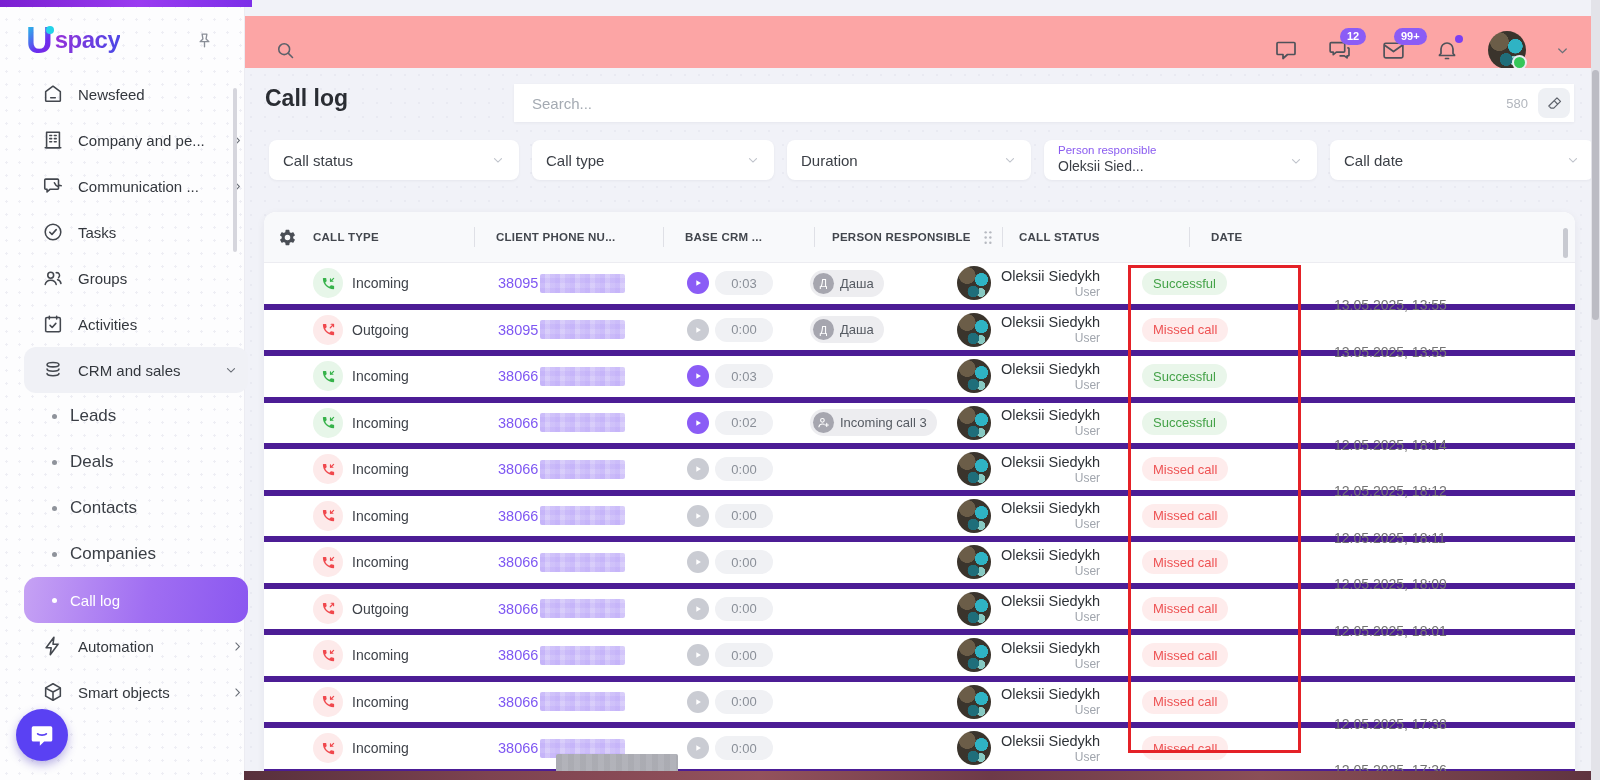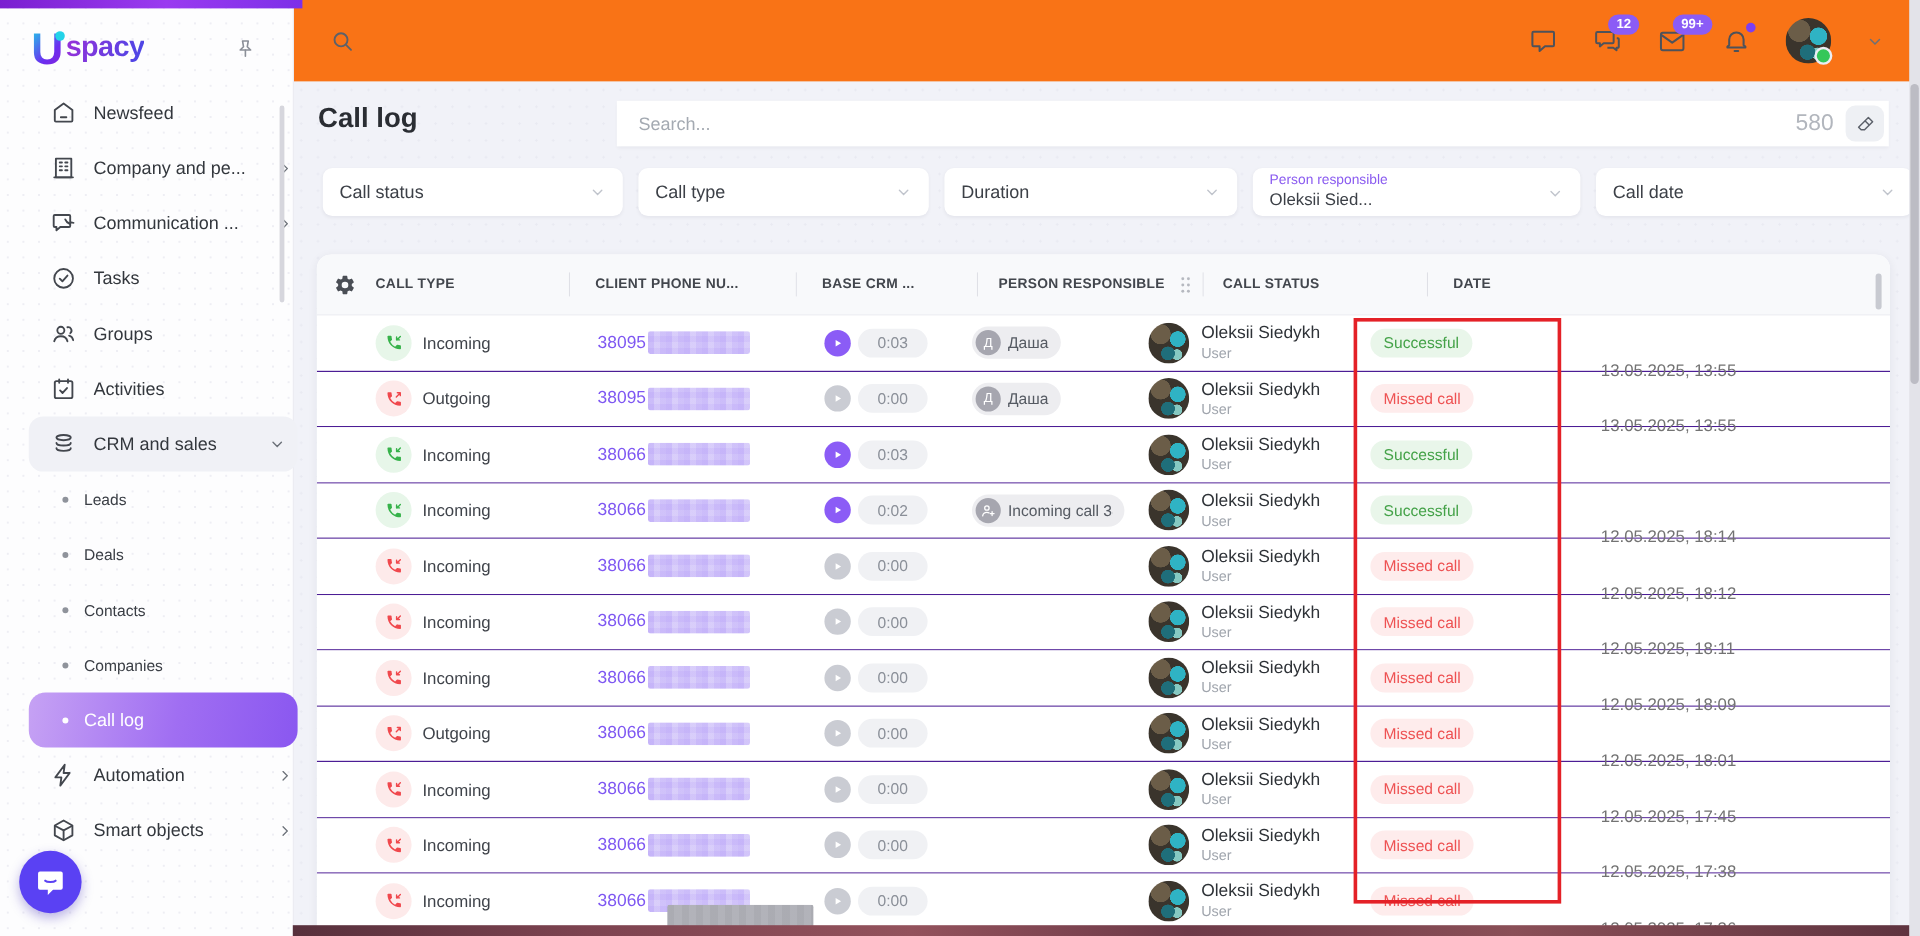--- a/index.html
+++ b/index.html
@@ -23,33 +23,33 @@
     -webkit-background-clip:text;background-clip:text;color:transparent;}
   .pin{margin-left:auto;margin-right:30px;color:#8b8f98;cursor:pointer;}
   .nav{position:absolute;left:16px;top:71px;width:244px;}
   .nav-item{height:46px;display:flex;align-items:center;padding:0 16px 0 26px;cursor:pointer;
     color:#33373d;font-size:15px;}
   .nav-item .icn{width:22px;height:22px;margin-right:14px;color:#43474e;flex:none;display:flex;align-items:center;}
   .nav-item .lbl{flex:1;white-space:nowrap;overflow:hidden;}
   .nav-item .chev{color:#6b7078;flex:none;}
   .nav-item.group-open{background:#f0f1f6;border-radius:12px;margin:0 12px 0 8px;padding:0 10px 0 18px;}
   .sub-item{height:46px;display:flex;align-items:center;padding:0 16px 0 36px;cursor:pointer;
-    color:#3a3e45;font-size:13px;}
+    color:#3a3e45;font-size:17px;}
   .sub-item .bullet{width:5px;height:5px;border-radius:50%;background:#8f939b;margin-right:13px;flex:none;}
   .sub-item.active{background:linear-gradient(100deg,#c6a2f4 0%,#a06ef2 55%,#8a57f0 100%);
     border-radius:14px;margin:0 12px 0 8px;padding:0 16px 0 28px;color:#fff;font-size:15px;}
   .sub-item.active .bullet{background:#fff;}
   .side-scroll{position:absolute;left:233px;top:88px;width:4px;height:164px;border-radius:2px;background:#d6d6dd;cursor:pointer;}
   
   .fab{position:absolute;left:16px;top:709px;width:52px;height:52px;border-radius:50%;
     background:#5a41f3;z-index:9;display:flex;align-items:center;justify-content:center;cursor:pointer;
     box-shadow:0 4px 10px rgba(60,40,180,.35);}
   
   .main{position:absolute;left:244px;top:0;width:1356px;height:780px;}
-  .topbar{position:absolute;left:0;top:0;width:100%;height:68px;background:#f97316;}
+  .topbar{position:absolute;left:0;top:16px;width:100%;height:68px;background:#fca5a5;}
   .tb-search{position:absolute;left:31px;top:24px;color:#5c616a;cursor:pointer;}
   .tb-right{position:absolute;right:30px;top:0;height:68px;display:flex;align-items:center;gap:29px;}
   .tb-ic{position:relative;color:#4e525a;cursor:pointer;display:flex;align-items:center;}
   .badge{position:absolute;top:-10px;left:13px;background:#8b5cf6;color:#fff;font-size:11px;
     font-weight:700;border-radius:10px;padding:2px 7px;line-height:1.2;}
   .bell-dot{position:absolute;top:-3px;right:-4px;width:8px;height:8px;border-radius:50%;background:#7b3ff2;}
   .avatar{width:38px;height:38px;border-radius:50%;position:relative;flex:none;
     background:radial-gradient(circle at 30% 28%,#6b5d48 0 24%,transparent 25%),
       radial-gradient(circle at 72% 40%,#2fb3c4 0 20%,transparent 21%),
       radial-gradient(circle at 48% 75%,#1f6e7a 0 18%,transparent 19%),
@@ -59,21 +59,21 @@
   .tb-chev{color:#6b7078;cursor:pointer;}
   
   .content{position:absolute;left:0;top:68px;width:1356px;height:712px;background:#f1f2f8;
     background-image:radial-gradient(#e9eaf2 1px,transparent 1.15px);background-size:14px 14px;}
   .page-title{position:absolute;left:21px;top:17px;margin:0;font-size:23px;font-weight:700;color:#2a2d33;}
   .searchbar{position:absolute;left:270px;top:16px;width:1060px;height:38px;background:#fff;
     border-radius:0;display:flex;align-items:center;box-shadow:0 1px 3px rgba(22,28,45,.05);}
   .searchbar input{flex:1;border:none;outline:none;background:transparent;margin-left:16px;
     font-size:15px;color:#3a3e45;font-family:"Liberation Sans",sans-serif;}
   .searchbar input::placeholder{color:#a4aab2;}
-  .s-count{color:#b2b6bd;font-size:19px;margin-right:10px;}
+  .s-count{color:#b2b6bd;font-size:13px;margin-right:10px;}
   .eraser{width:32px;height:30px;border:none;border-radius:8px;background:#eef0f4;color:#5c616a;
     margin-right:4px;display:flex;align-items:center;justify-content:center;cursor:pointer;}
   .filters{position:absolute;left:25px;top:72px;display:flex;gap:13px;}
   .fbox{height:40px;background:#fff;border-radius:8px;box-shadow:0 1px 3px rgba(22,28,45,.05);
     display:flex;align-items:center;padding:0 14px;cursor:pointer;position:relative;}
   .fbox .flabel{font-size:15px;color:#3c4047;}
   .fbox .fchev{margin-left:auto;color:#c0c4cc;}
   .fbox.active{flex-direction:column;align-items:flex-start;justify-content:center;padding-right:34px;}
   .fbox.active .ftop{font-size:11.5px;color:#8a5bf0;line-height:1.2;}
   .fbox.active .fval{font-size:14px;color:#3c4047;line-height:1.25;}
@@ -81,22 +81,22 @@
   
   .tablecard{position:absolute;left:20px;top:144px;width:1311px;height:568px;background:#fff;
     border-radius:12px 12px 0 0;box-shadow:0 2px 8px rgba(23,28,44,.06);overflow:hidden;}
   .thead{height:50px;background:#f8f9fb;border-bottom:1px solid #ececf1;display:flex;align-items:center;}
   .hc{height:100%;display:flex;align-items:center;position:relative;flex:none;
     font-size:11.5px;font-weight:700;color:#42464d;letter-spacing:.25px;white-space:nowrap;overflow:hidden;}
   .hc .sep{position:absolute;left:0;top:15px;width:1px;height:20px;background:#dfe0e6;}
   .hc .gear{margin-left:14px;color:#4a4e55;cursor:pointer;}
   .drag{display:inline-flex;margin-left:12px;color:#b6b9c0;cursor:grab;}
   .tbody{position:relative;}
-  .trow{height:46.5px;display:flex;align-items:center;border-bottom:1px solid #4c1d95;
-    box-sizing:border-box;background:#fff;cursor:pointer;}
+  .trow{height:46.5px;display:flex;align-items:center;border-bottom:6px solid #4c1d95;
+    box-sizing:border-box;background:#fff;cursor:pointer;text-align:right;}
   .tc{height:100%;display:flex;align-items:center;flex:none;position:relative;overflow:visible;}
   .dir{width:30px;height:30px;border-radius:50%;display:flex;align-items:center;justify-content:center;flex:none;}
   .dir.green{background:#e7f6e9;color:#36b24a;}
   .dir.red{background:#fdeaea;color:#f0484d;}
   .tlabel{margin-left:9px;font-size:14px;color:#3f434a;}
   .phone{font-size:14.5px;color:#7e57f2;text-decoration:none;cursor:pointer;}
   .pblur{width:85px;height:19px;margin-left:2px;border-radius:2px;
     background:repeating-linear-gradient(90deg,rgba(123,82,245,.20) 0 5px,rgba(123,82,245,.07) 5px 10px,rgba(123,82,245,.16) 10px 15px),
       repeating-linear-gradient(0deg,rgba(170,140,250,.22) 0 5px,rgba(210,195,252,.30) 5px 10px),#e6e0fa;}
   .grayblur{position:absolute;left:82px;top:26px;width:122px;height:24px;border-radius:2px;
@@ -787,23 +787,20 @@
               <div class="tc" style="width:188px;padding-left:20px;box-sizing:border-box">
                 <span class="avatar sm"></span>
                 <span class="pinfo">
                   <span class="pname">Oleksii Siedykh</span>
                   <span class="prole">User</span>
                 </span>
               </div>
               <div class="tc" style="width:187px;padding-left:17px;box-sizing:border-box">
                 <span class="status missed">Missed call</span>
               </div>
-              <div class="tc" style="width:263px;padding-left:22px;box-sizing:border-box">
-                <span class="date">12.05.2025, 17:45</span>
-              </div>
             </div>
             <div class="trow">
               <div class="tc" style="width:40px"></div>
               <div class="tc" style="width:170px;padding-left:9px;box-sizing:border-box">
                 <span class="dir red">
                   <svg width="15" height="15" viewBox="0 0 24 24">
                     <path d="M6.62 10.79a15.05 15.05 0 006.59 6.59l2.2-2.2a1 1 0 011.02-.24c1.12.37 2.33.57 3.57.57a1 1 0 011 1V20a1 1 0 01-1 1C10.61 21 3 13.39 3 4a1 1 0 011-1h3.5a1 1 0 011 1c0 1.24.2 2.45.57 3.57a1 1 0 01-.25 1.02l-2.2 2.2z" fill="currentColor"></path>
                     <path d="M20.2 3.8l-4.6 4.6M15.2 4.6v3.8h3.8" stroke="currentColor" stroke-width="1.9" fill="none" stroke-linecap="round" stroke-linejoin="round"></path>
                   </svg>
                 </span>

